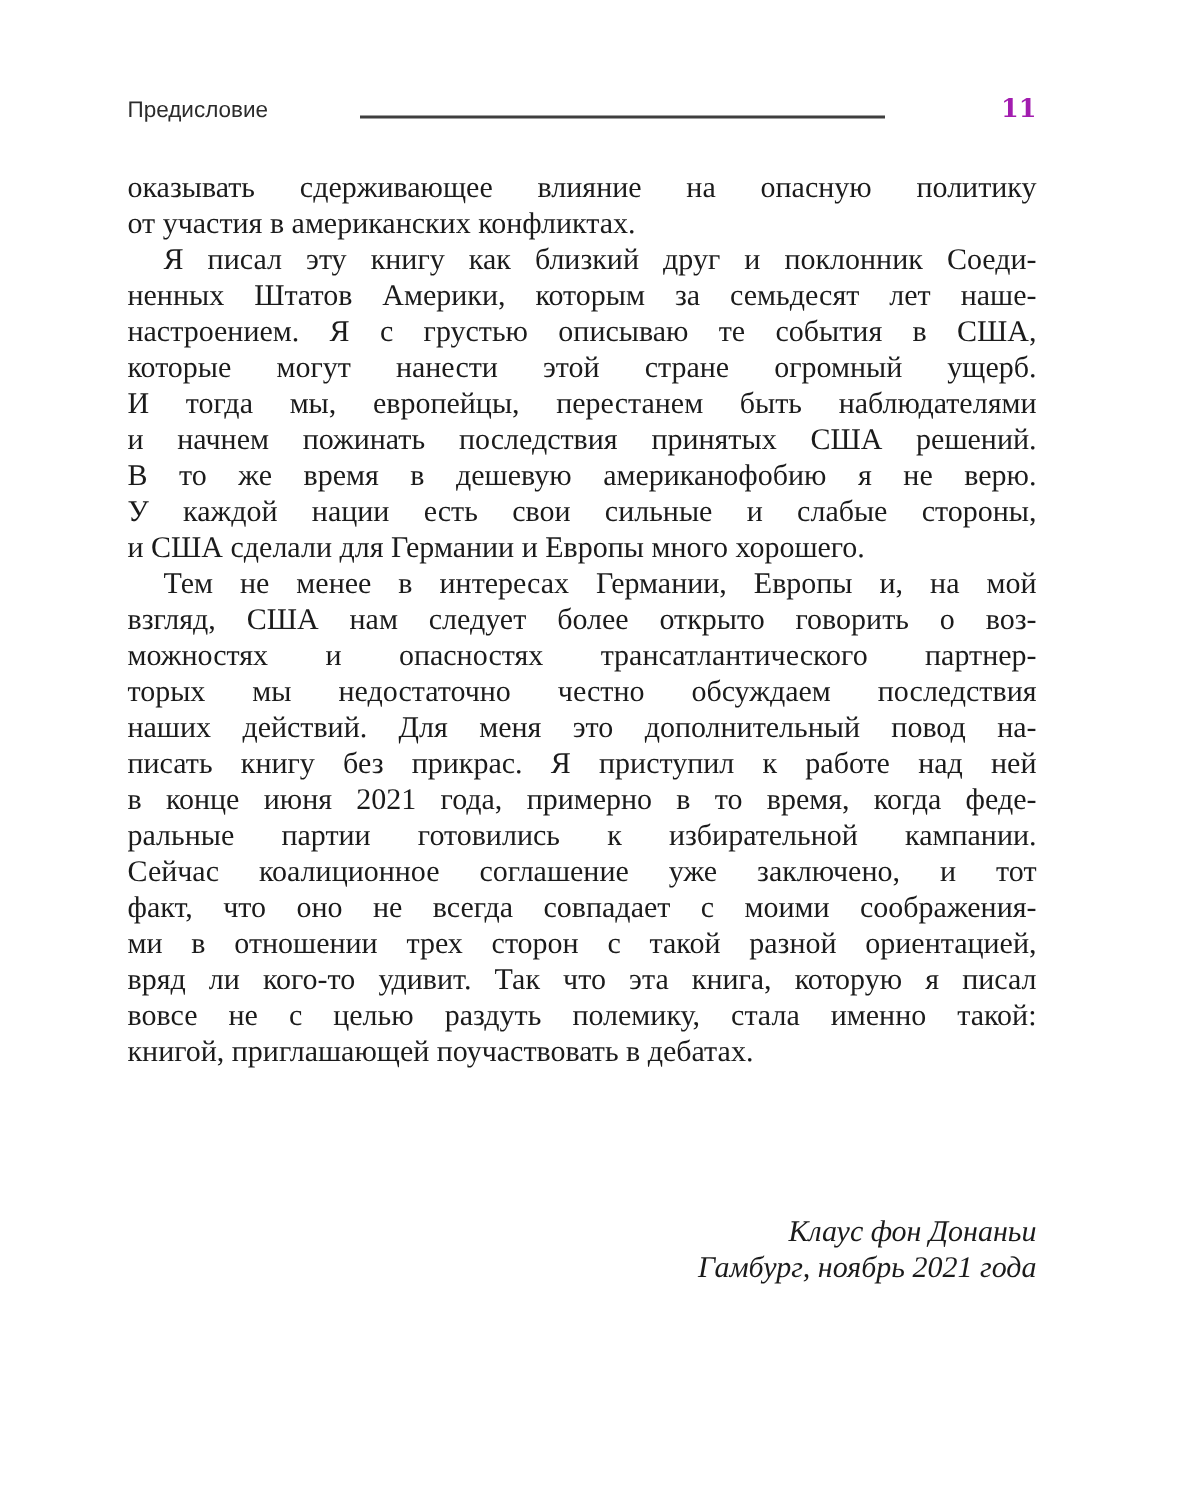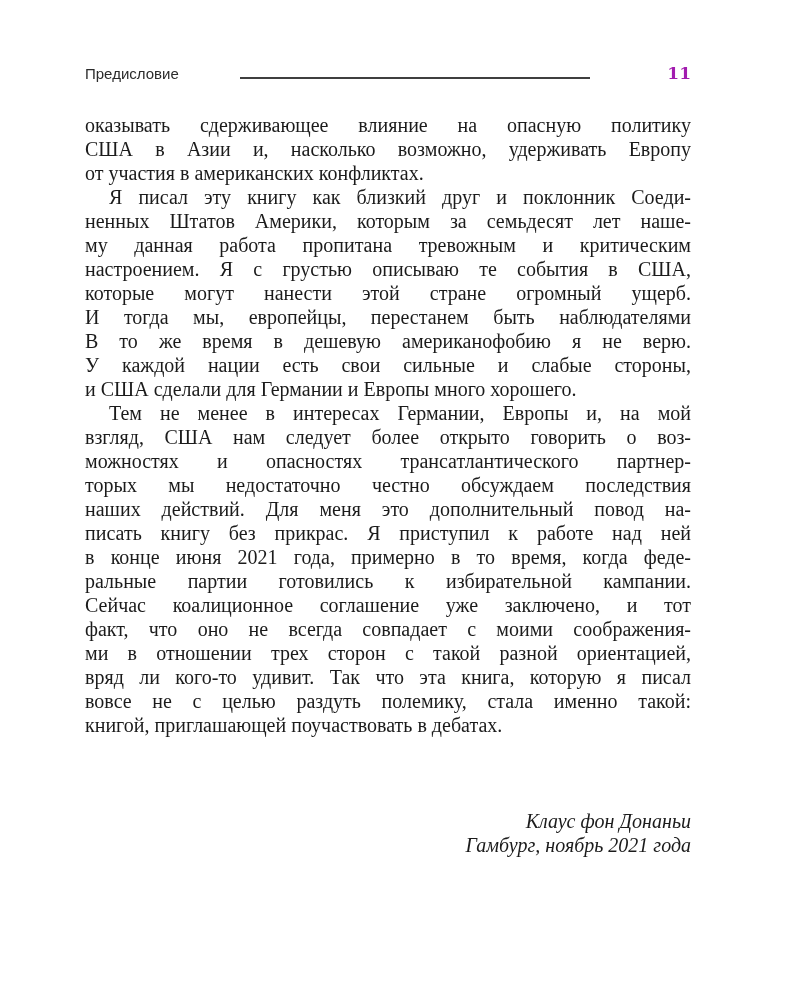--- a/index.html
+++ b/index.html
@@ -86,28 +86,27 @@
 <div class="page">
 
   <header class="running-header">
     <span class="section-title">Предисловие</span>
     <span class="header-rule"></span>
     <span class="page-number">11</span>
   </header>
 
   <main class="body-text" id="body-text">
       <div class="line">оказывать сдерживающее влияние на опасную политику</div>
-      <div class="line">США в Азии и, насколько возможно, удерживать Европу</div>
       <div class="line last">от участия в американских конфликтах.</div>
       <div class="line indent">Я писал эту книгу как близкий друг и поклонник Соеди-</div>
       <div class="line">ненных Штатов Америки, которым за семьдесят лет наше-</div>
-      <div class="line">му данная работа пропитана тревожным и критическим</div>
       <div class="line">настроением. Я с грустью описываю те события в США,</div>
       <div class="line">которые могут нанести этой стране огромный ущерб.</div>
       <div class="line">И тогда мы, европейцы, перестанем быть наблюдателями</div>
+      <div class="line">и начнем пожинать последствия принятых США решений.</div>
       <div class="line">В то же время в дешевую американофобию я не верю.</div>
       <div class="line">У каждой нации есть свои сильные и слабые стороны,</div>
       <div class="line last">и США сделали для Германии и Европы много хорошего.</div>
       <div class="line indent">Тем не менее в интересах Германии, Европы и, на мой</div>
       <div class="line">взгляд, США нам следует более открыто говорить о воз-</div>
       <div class="line">можностях и опасностях трансатлантического партнер-</div>
       <div class="line">торых мы недостаточно честно обсуждаем последствия</div>
       <div class="line">наших действий. Для меня это дополнительный повод на-</div>
       <div class="line">писать книгу без прикрас. Я приступил к работе над ней</div>
       <div class="line">в конце июня 2021 года, примерно в то время, когда феде-</div>

